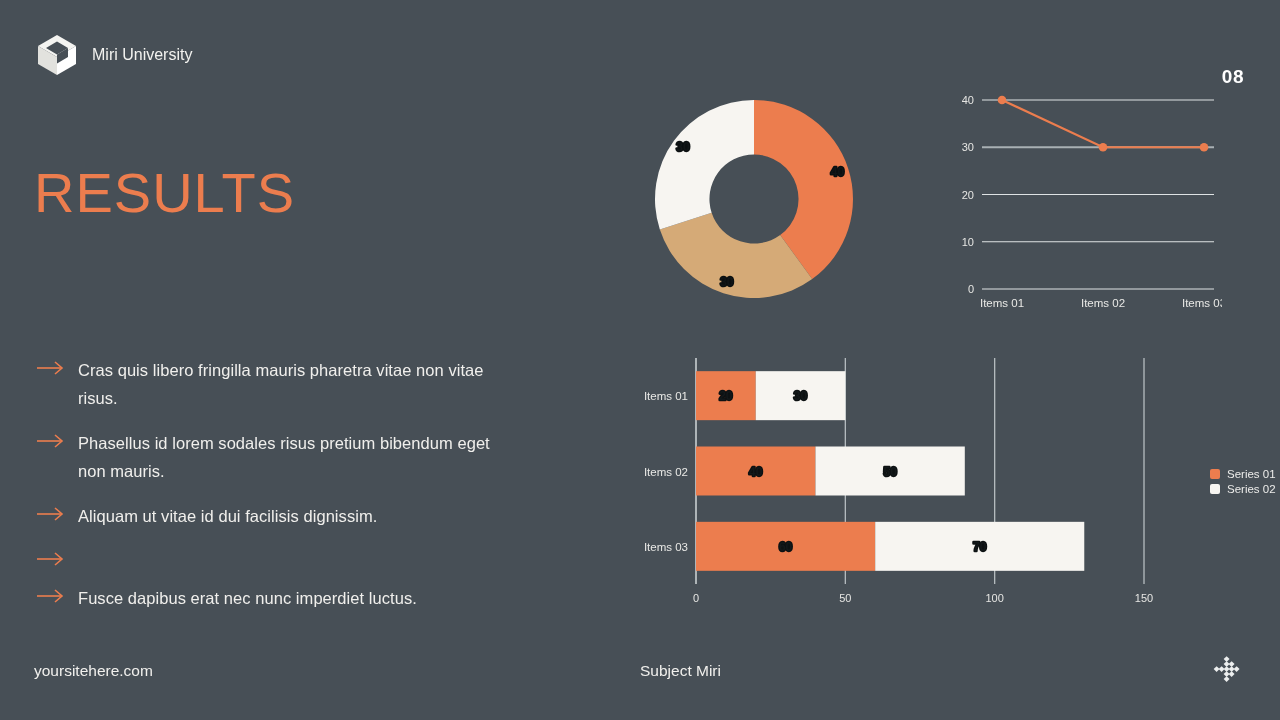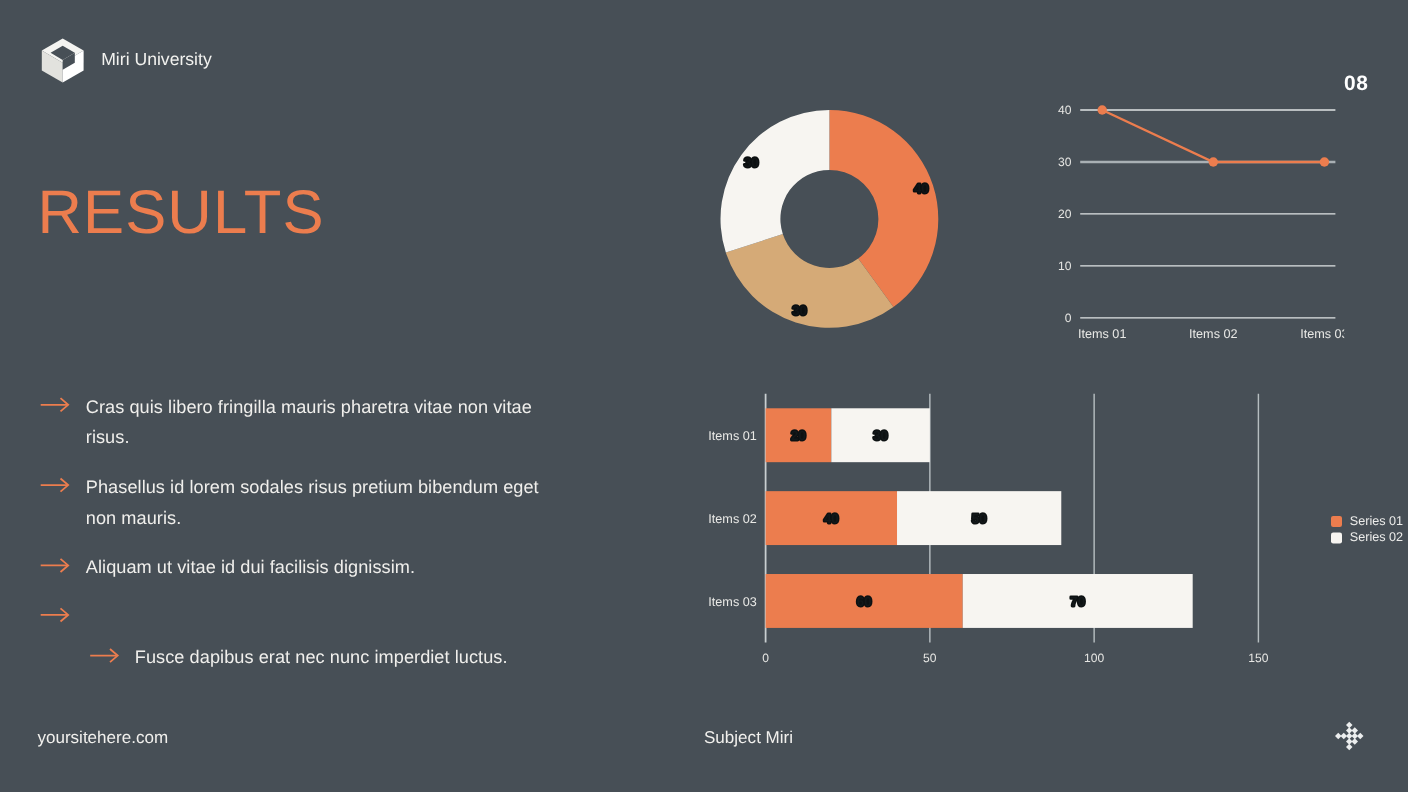--- a/index.html
+++ b/index.html
@@ -20,21 +20,21 @@
   
   #page-title {
     position:absolute; left:34px; top:152px;
     font-size:56px; line-height:82px; font-weight:400;
     letter-spacing:1px; color:#ec7d4e;
   }
 
   
   #bullet-list { position:absolute; left:36px; top:356px; width:470px; }
   .bullet-row { display:flex; align-items:flex-start; margin-bottom:17px; }
-  .bullet-row:last-child { margin-bottom:16px;justify-content:center; }
+  .bullet-row:last-child { margin-bottom:16px; }
   .arrow-icon { flex:0 0 42px; padding-top:4px; }
   .arrow-icon svg { display:block; }
   .bullet-text {
     font-size:16.5px; line-height:28px; color:#f0efec; font-weight:400;
     letter-spacing:.05px;
   }
 
   
   .chart { position:absolute; }
   .tick-label { font-size:11px; fill:#e6e6e3; font-family:"Liberation Sans", sans-serif; }

